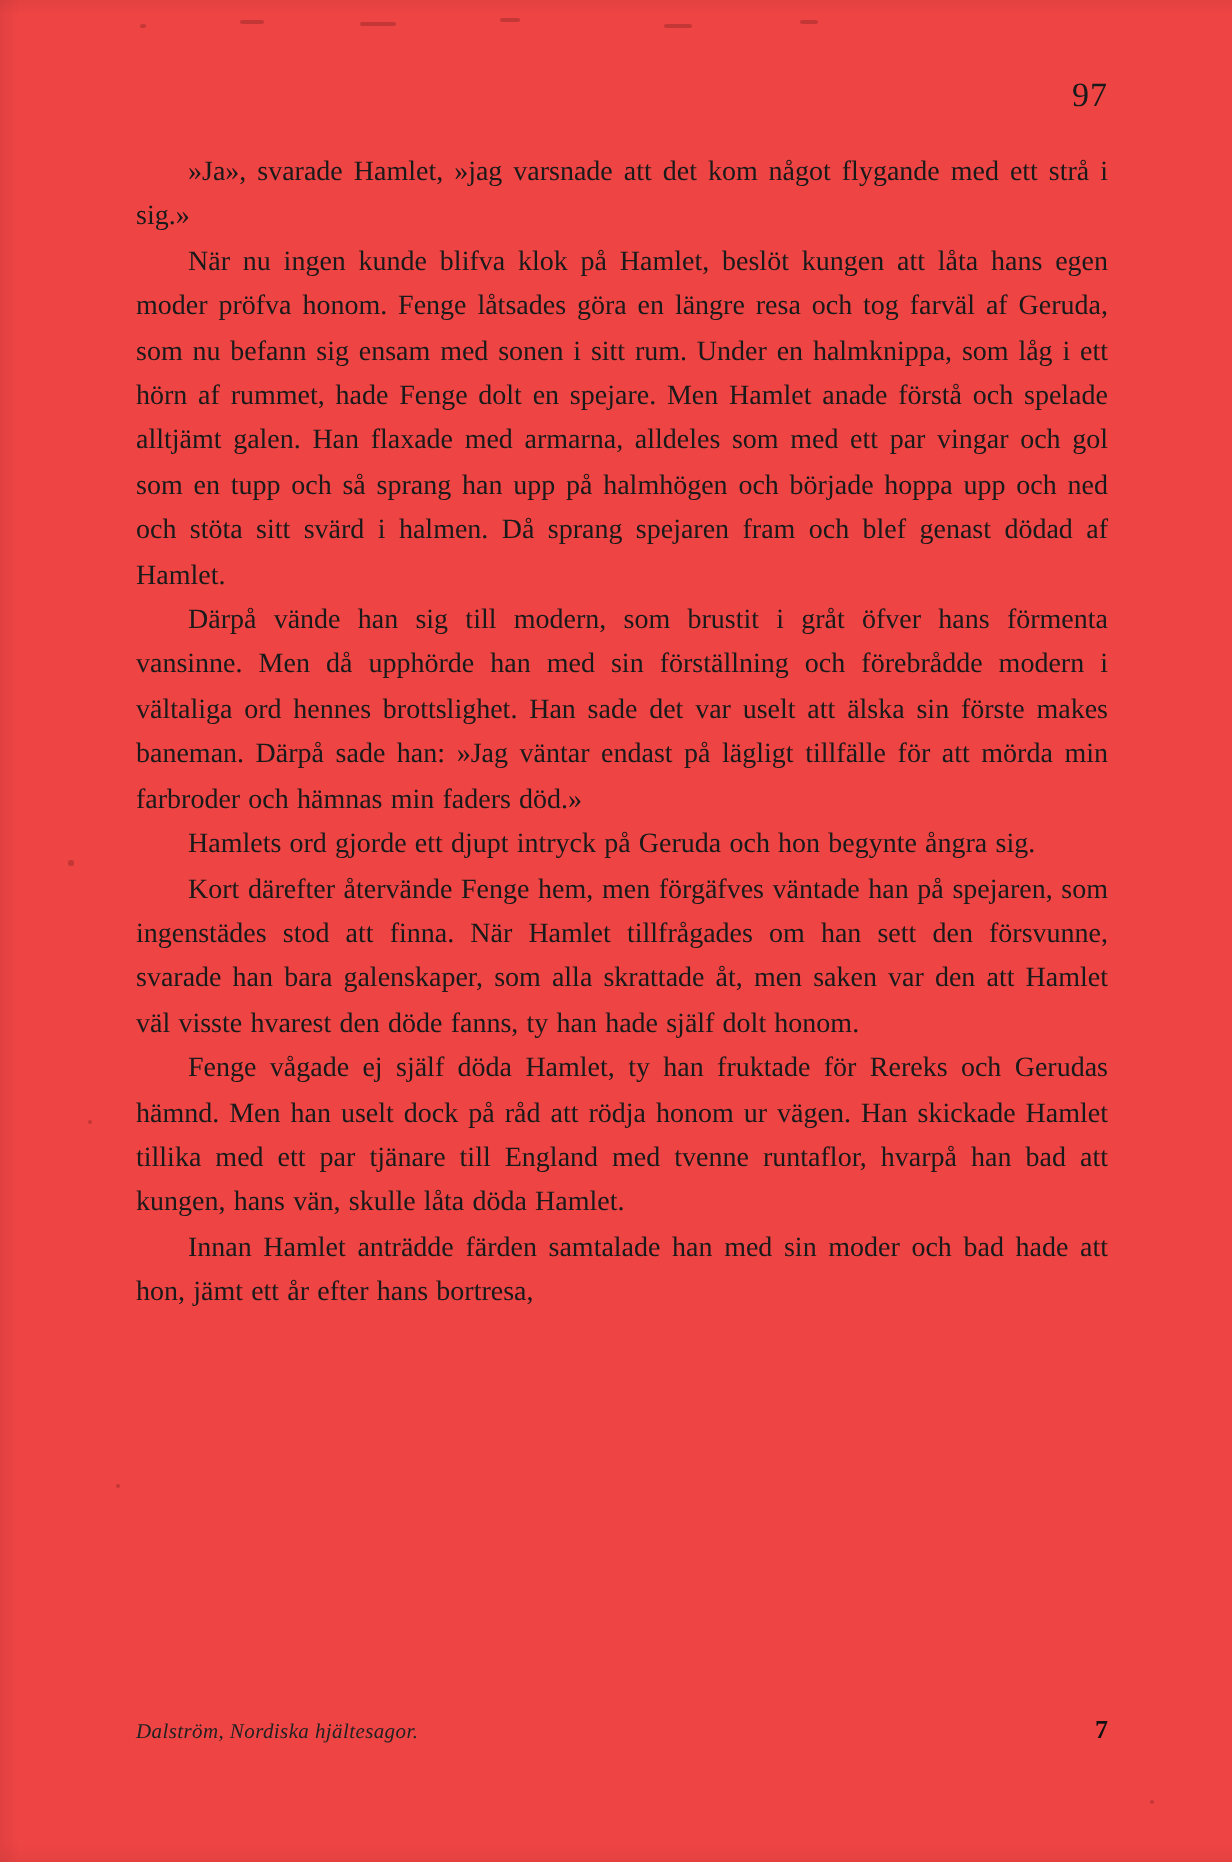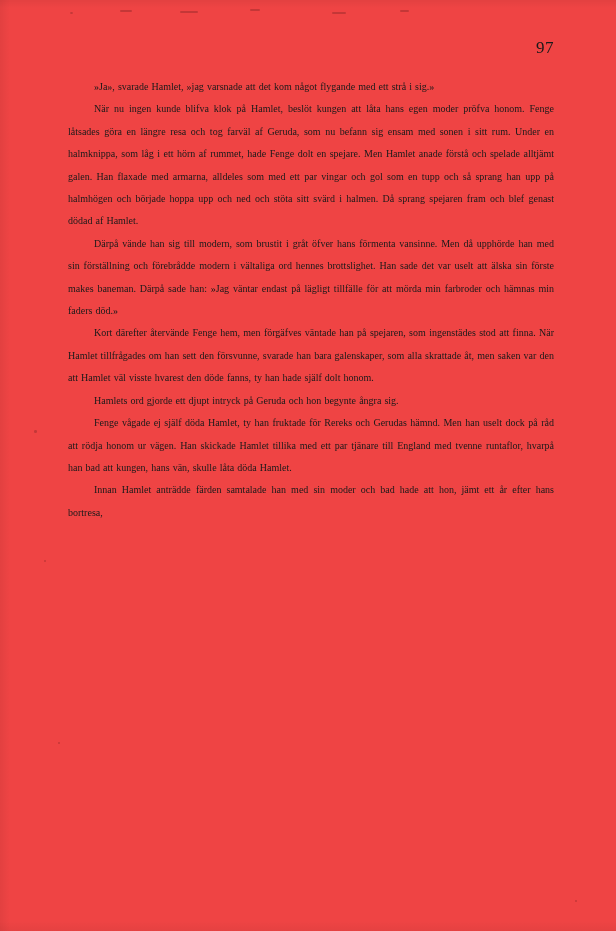--- a/index.html
+++ b/index.html
@@ -54,21 +54,21 @@
   .body-text {
     position: absolute;
     top: 76px;
     left: 68px;
     width: 486px;
   }
   .para {
     margin: 0 0 0 0;
     text-align: justify;
     text-justify: inter-word;
-    font-size: 10px;
+    font-size: 14px;
     line-height: 22.4px;
     text-indent: 26px;
     word-spacing: 0.6px;
     hyphens: none;
   }
   .para.first {
     text-indent: 26px;
   }
   .footer {
     position: absolute;
@@ -117,20 +117,24 @@
   <div class="speck" style="left:44px; top:560px; width:2px; height:2px;"></div>
   <div class="speck" style="left:58px; top:742px; width:2px; height:2px;"></div>
   <div class="speck" style="left:575px; top:900px; width:2px; height:2px;"></div>
 
   <div class="folio">97</div>
 
   <div class="body-text">
     <p class="para first">»Ja», svarade Hamlet, »jag varsnade att det kom något flygande med ett strå i sig.»</p>
     <p class="para">När nu ingen kunde blifva klok på Hamlet, beslöt kungen att låta hans egen moder pröfva honom. Fenge låtsades göra en längre resa och tog farväl af Geruda, som nu befann sig ensam med sonen i sitt rum. Under en halmknippa, som låg i ett hörn af rummet, hade Fenge dolt en spejare. Men Hamlet anade förstå och spelade alltjämt galen. Han flaxade med armarna, alldeles som med ett par vingar och gol som en tupp och så sprang han upp på halmhögen och började hoppa upp och ned och stöta sitt svärd i halmen. Då sprang spejaren fram och blef genast dödad af Hamlet.</p>
     <p class="para">Därpå vände han sig till modern, som brustit i gråt öfver hans förmenta vansinne. Men då upphörde han med sin förställning och förebrådde modern i vältaliga ord hennes brottslighet. Han sade det var uselt att älska sin förste makes baneman. Därpå sade han: »Jag väntar endast på lägligt tillfälle för att mörda min farbroder och hämnas min faders död.»</p>
+    <p class="para">Hamlets ord gjorde ett djupt intryck på Geruda och hon begynte ångra sig.</p>
     <p class="para">Kort därefter återvände Fenge hem, men förgäfves väntade han på spejaren, som ingenstädes stod att finna. När Hamlet tillfrågades om han sett den försvunne, svarade han bara galenskaper, som alla skrattade åt, men saken var den att Hamlet väl visste hvarest den döde fanns, ty han hade själf dolt honom.</p>
-    <p class="para">Hamlets ord gjorde ett djupt intryck på Geruda och hon begynte ångra sig.</p>
     <p class="para">Fenge vågade ej själf döda Hamlet, ty han fruktade för Rereks och Gerudas hämnd. Men han uselt dock på råd att rödja honom ur vägen. Han skickade Hamlet tillika med ett par tjänare till England med tvenne runtaflor, hvarpå han bad att kungen, hans vän, skulle låta döda Hamlet.</p>
     <p class="para">Innan Hamlet anträdde färden samtalade han med sin moder och bad hade att hon, jämt ett år efter hans bortresa,</p>
   </div>
 
+  <div class="footer">
+    <span class="footer-left">Dalström, Nordiska hjältesagor.</span>
+    <span class="footer-right">7</span>
+  </div>
 
 </div>
 
 </body></html>

